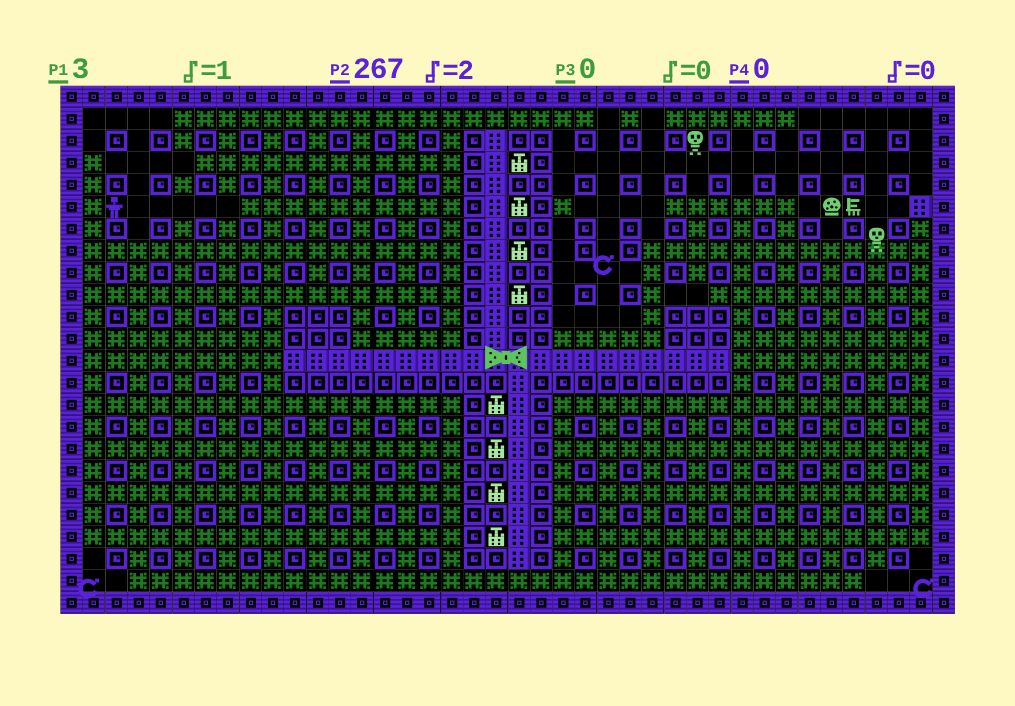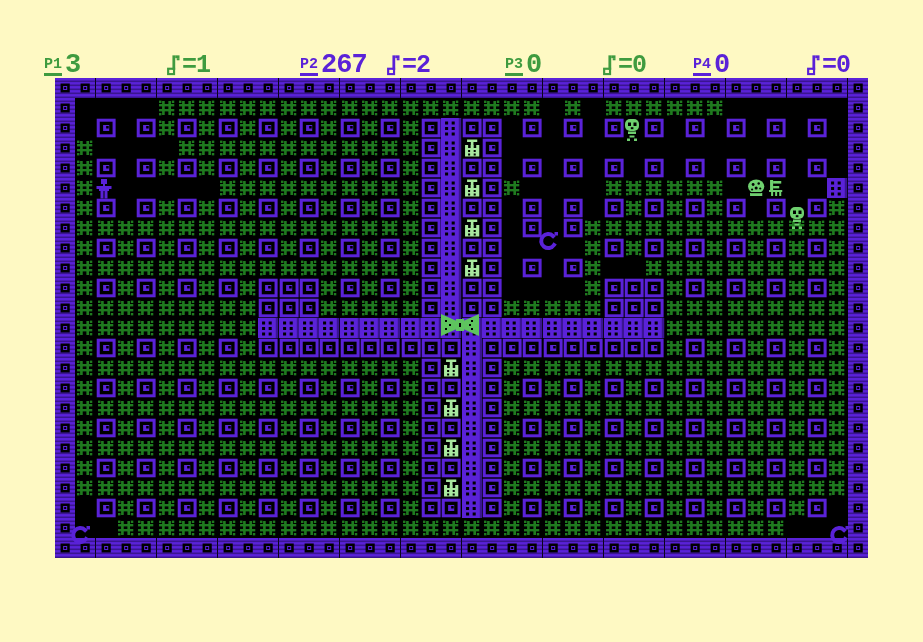--- a/index.html
+++ b/index.html
@@ -206,21 +206,21 @@
       <span class="plabel">P3</span>
       <span class="pscore">0</span>
     </div>
     <div class="hud-cell" style="left:602px;" data-color="green">
       <svg class="key-ic" viewBox="0 0 14 20">
           <use href="#sym-key"></use>
         </svg>
       <span class="keytext">=0</span>
     </div>
 
-    <div class="hud-cell" style="left:693px;" data-color="purple">
+    <div class="hud-cell" style="left:663px;" data-color="purple">
       <span class="plabel">P4</span>
       <span class="pscore">0</span>
     </div>
     <div class="hud-cell" style="left:806px;" data-color="purple">
       <svg class="key-ic" viewBox="0 0 14 20">
           <use href="#sym-key"></use>
         </svg>
       <span class="keytext">=0</span>
     </div>
   </div>

